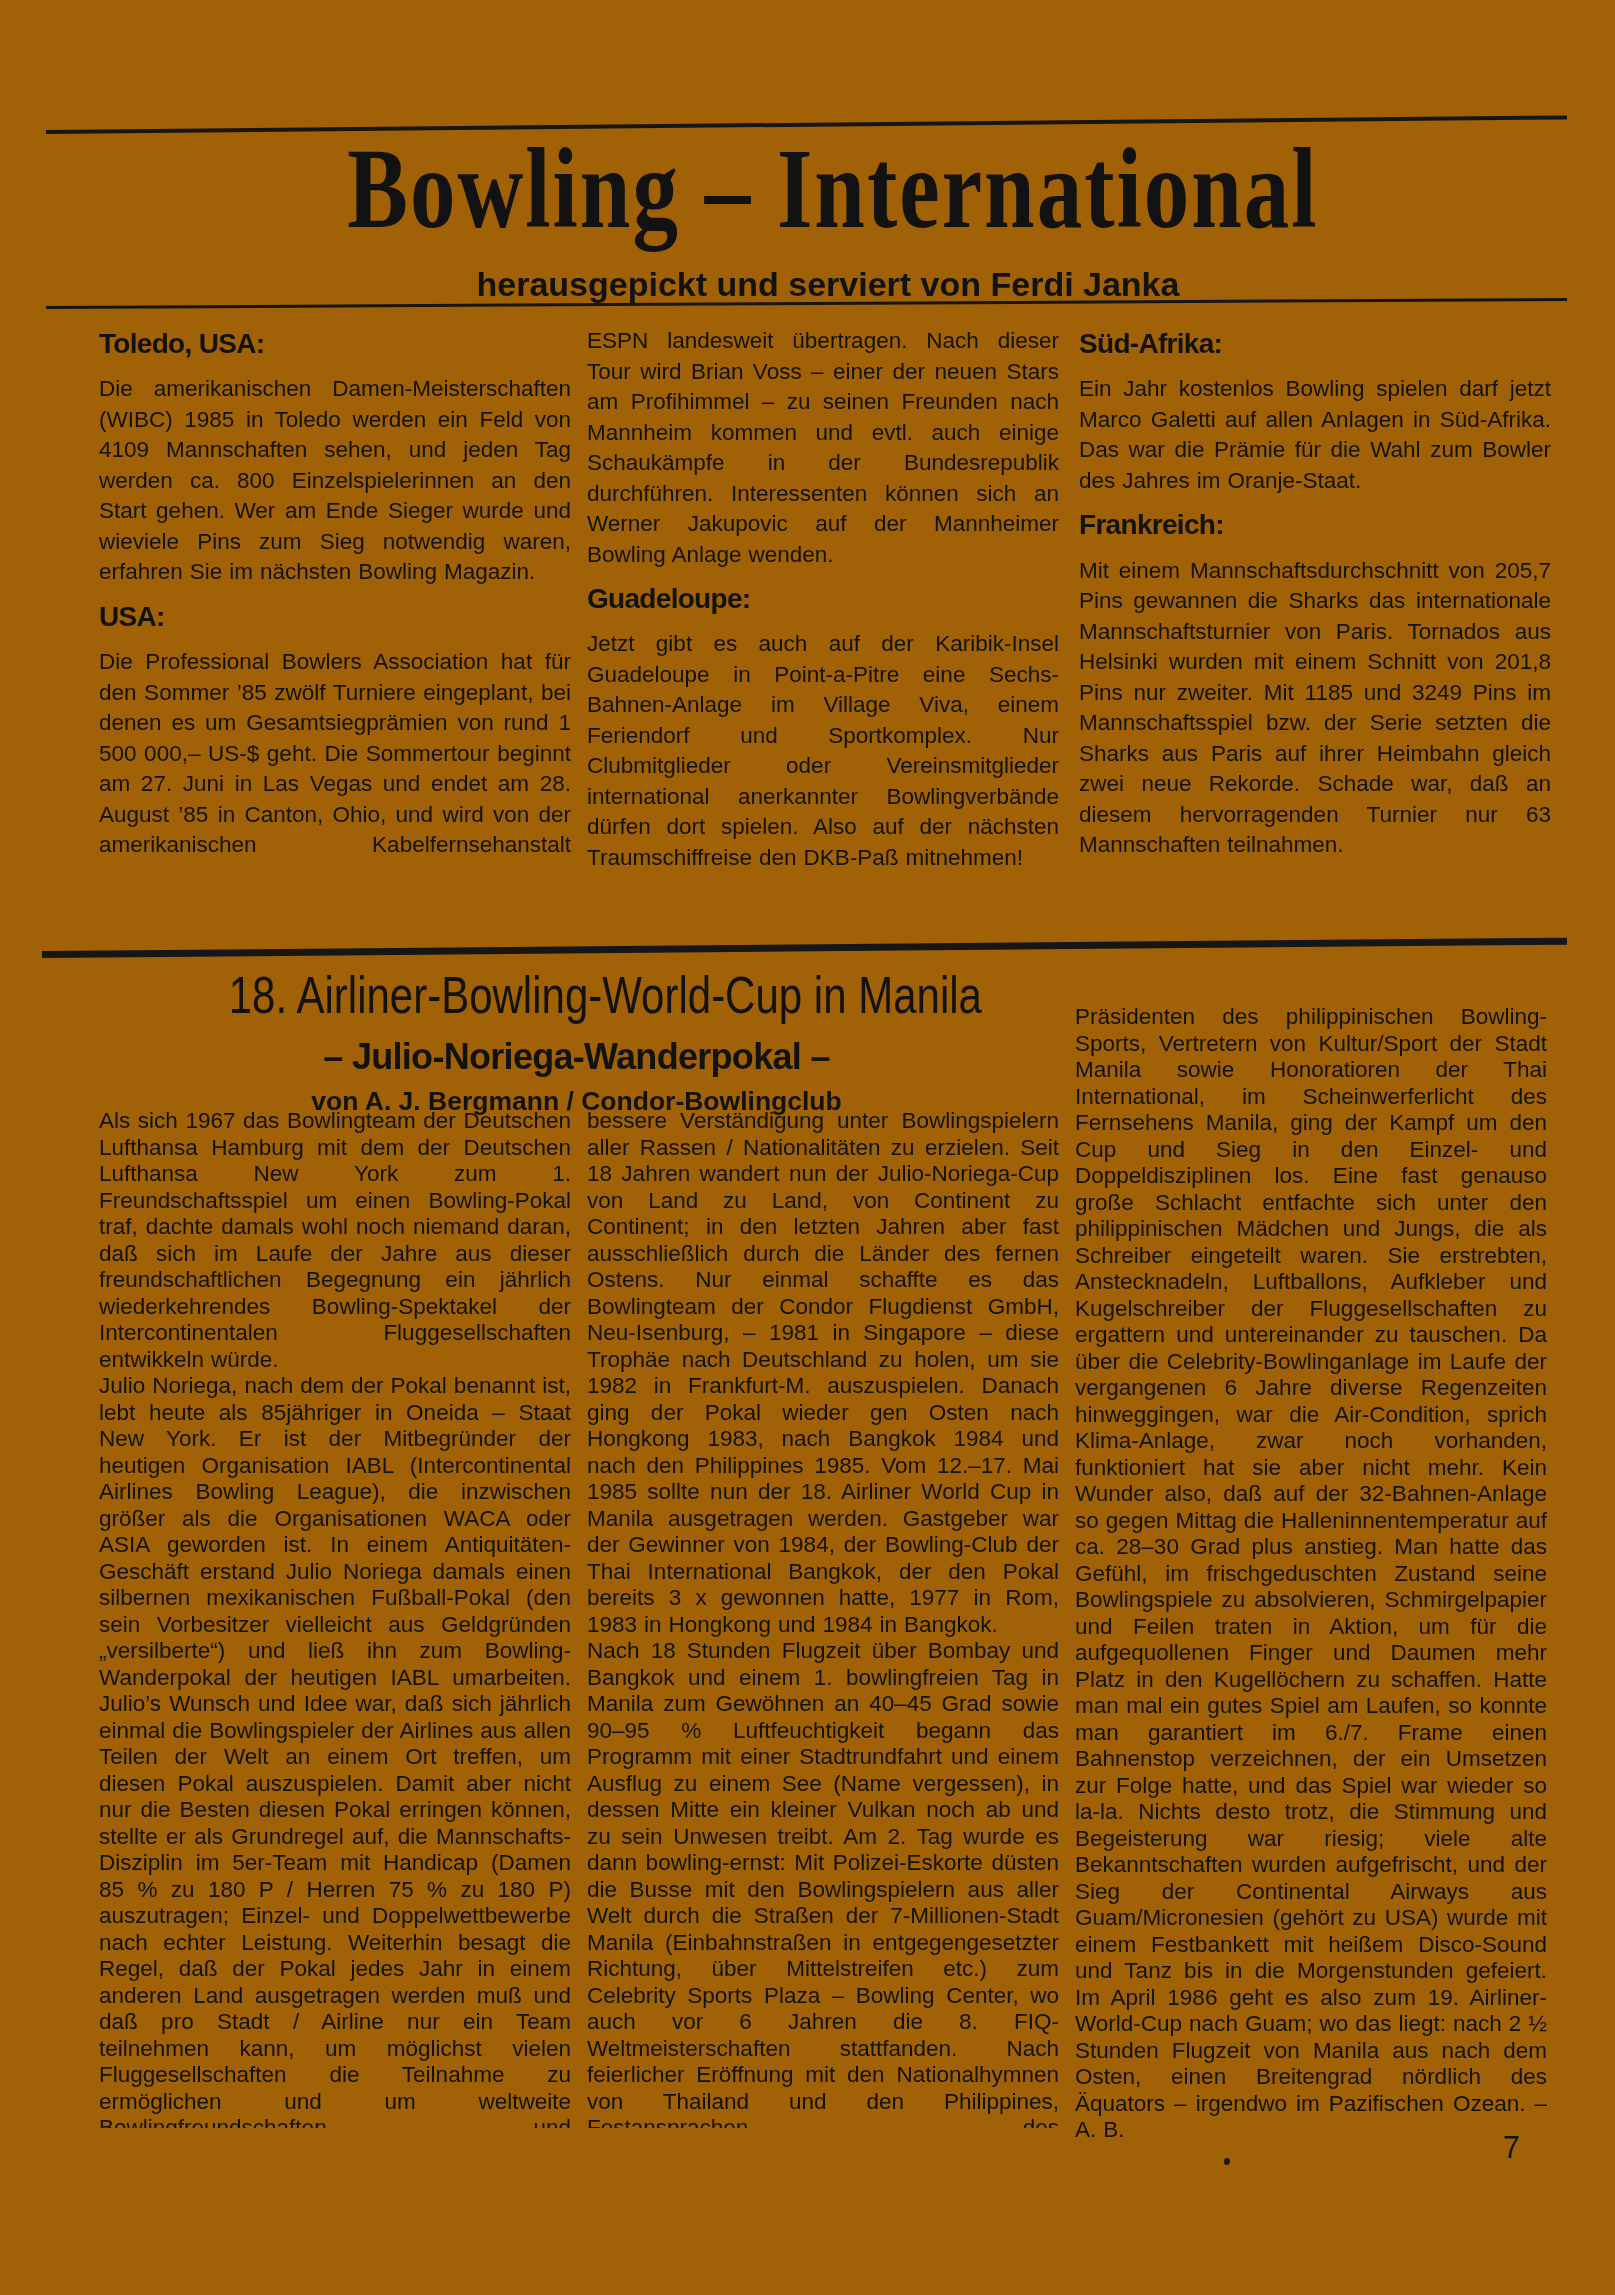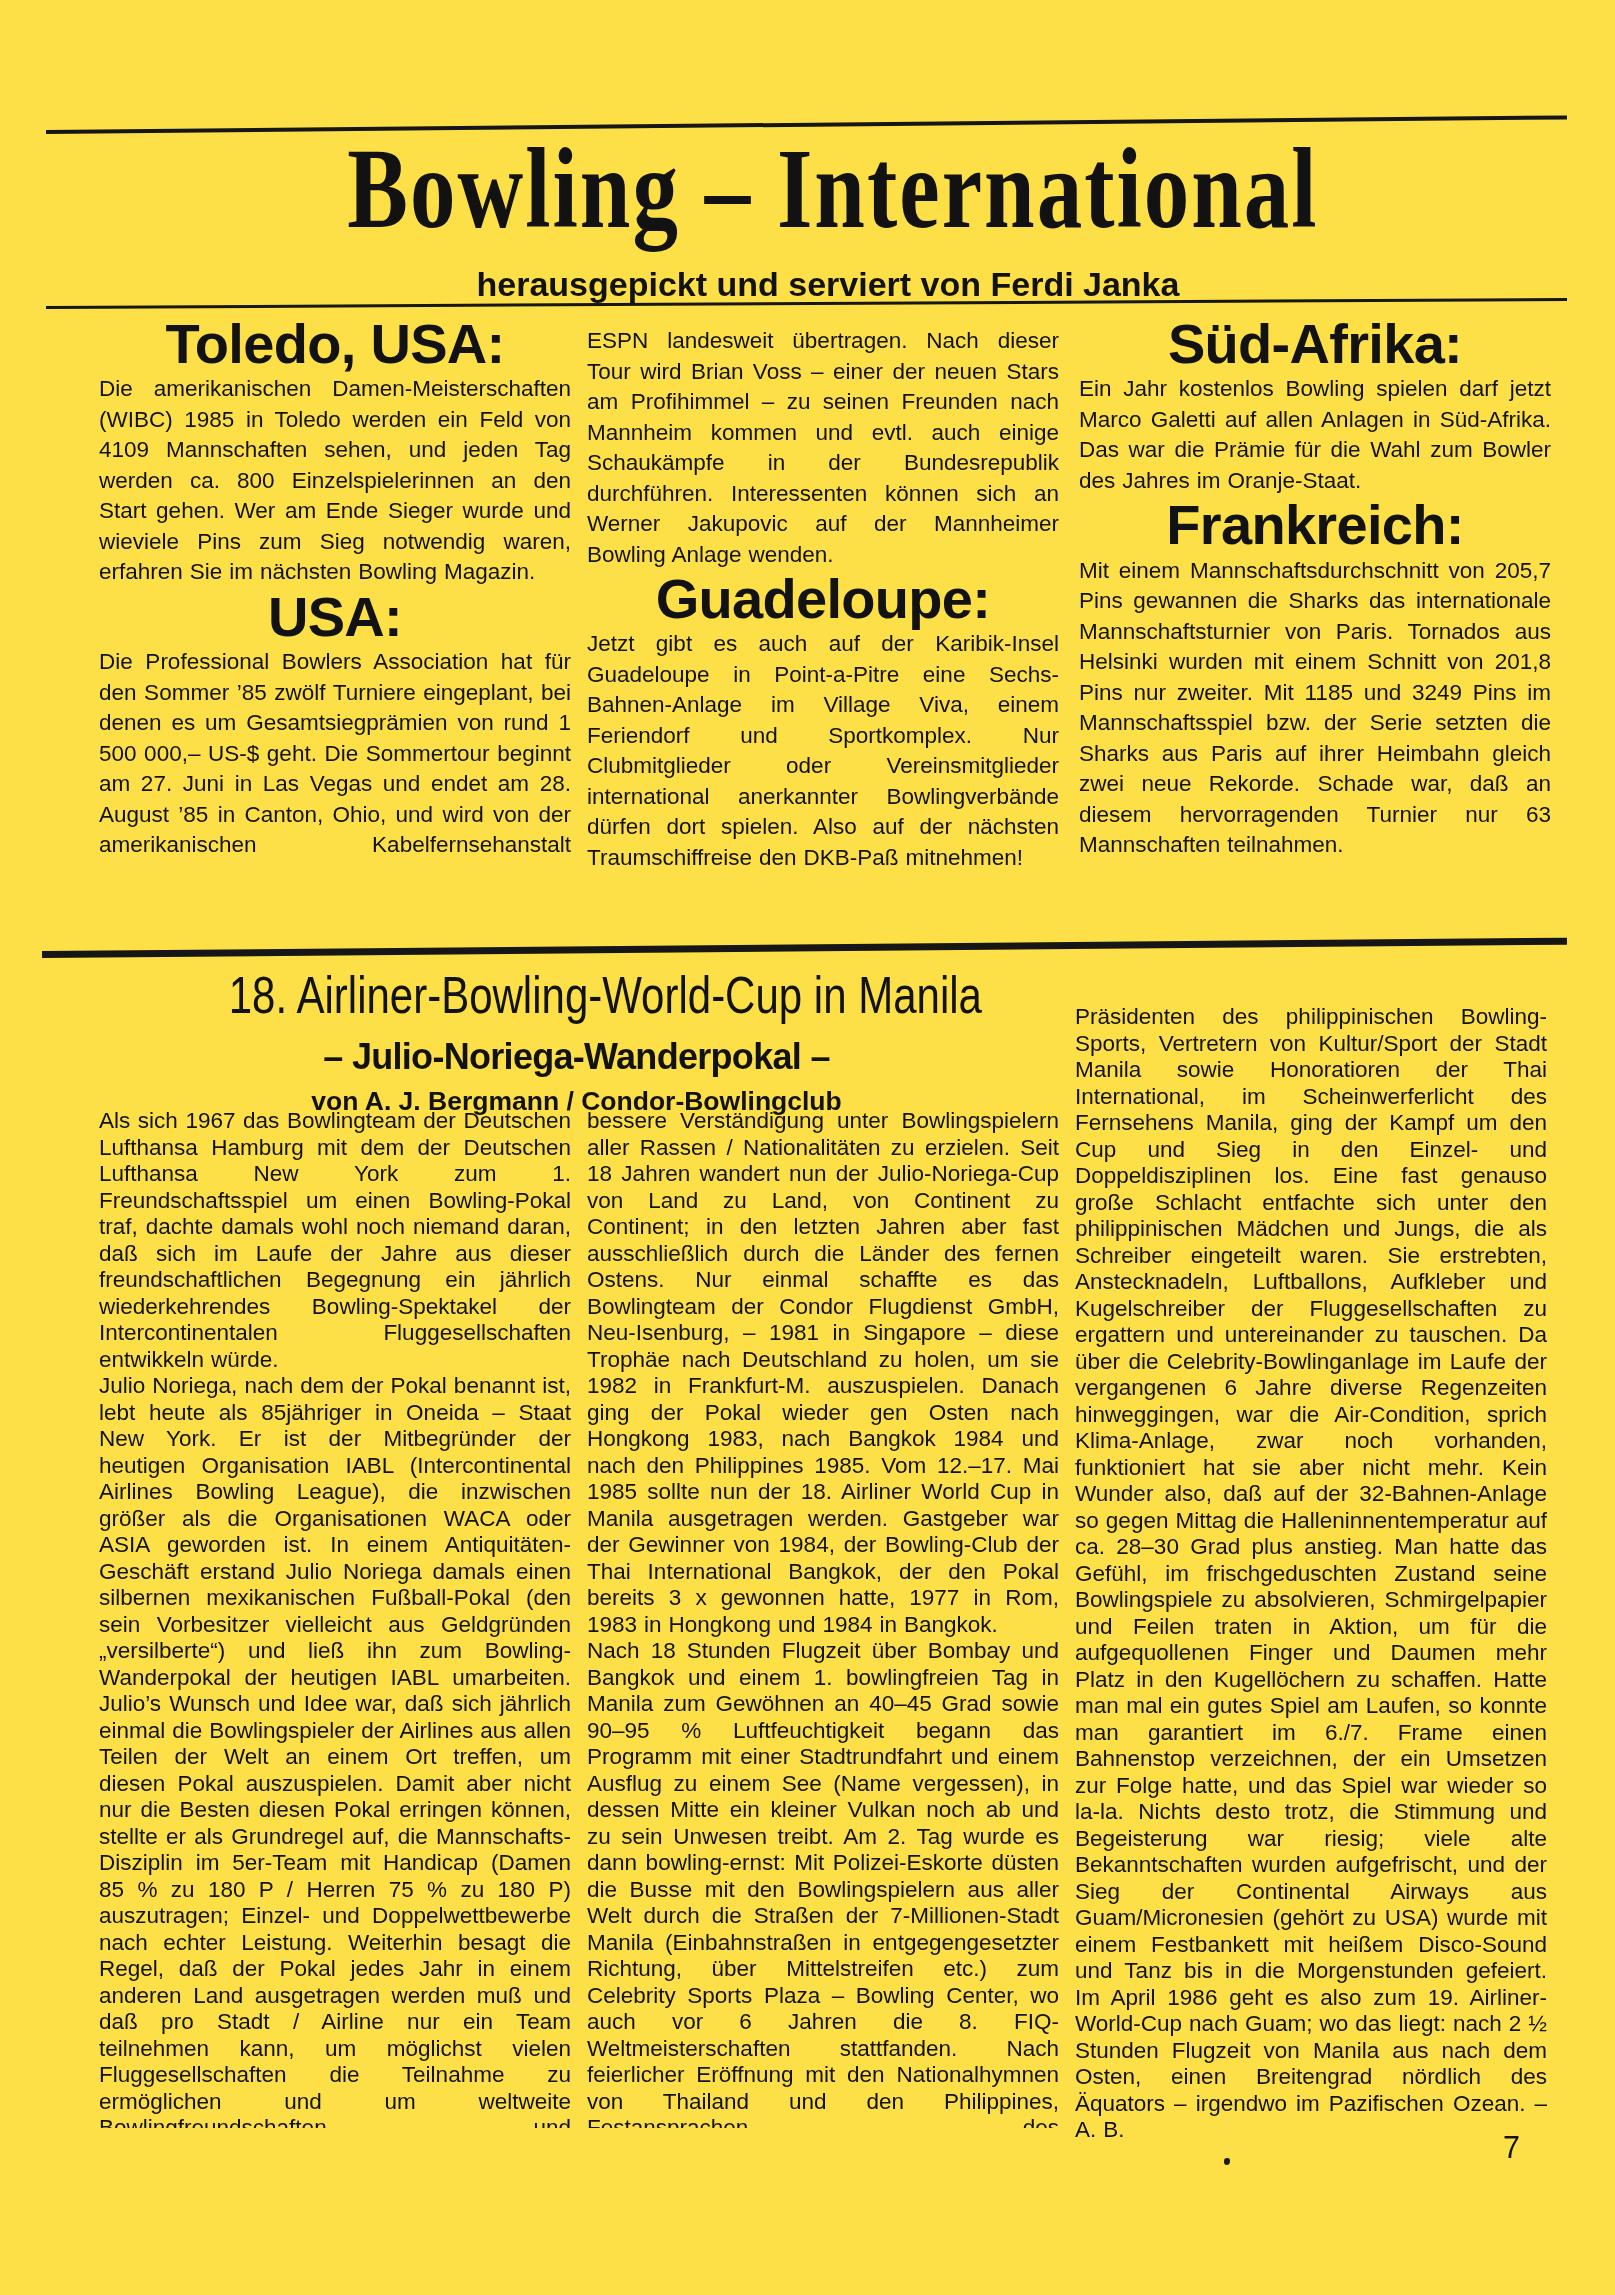--- a/index.html
+++ b/index.html
@@ -1,18 +1,18 @@
 <!DOCTYPE html>
 <html lang="de" style="font-size:10.6px"><head>
 <meta charset="utf-8">
 <style>
   html,body { margin:0; padding:0; background:#888; }
   .page {
     position:relative; width:1616px; height:2295px;
-    background:#fde047; color:#121212; overflow:hidden;
+    background:#a16207; color:#121212; overflow:hidden;
     font-family:"Liberation Sans", sans-serif;
   }
   .rule { position:absolute; background:#161616; transform-origin:left center; }
   .rule-top   { left:46px;  top:130px;  width:1521px; height:4px;  transform:rotate(-0.55deg); }
   .rule-mid   { left:46px;  top:306px;  width:1521px; height:3.3px;  transform:rotate(-0.30deg); }
   .rule-thick { left:42px;  top:951px; width:1525px; height:7.3px; transform:rotate(-0.50deg); }
 
   .masthead-title {
     position:absolute; left:0; right:0; top:143px; text-align:center;
     font-family:"Liberation Serif", serif; font-weight:bold; font-size:91px; line-height:1;
@@ -20,22 +20,22 @@
   }
   .masthead-title span { display:inline-block; transform:translateX(25px) scale(1.0,1.26); }
   .masthead-sub {
     position:absolute; left:0; right:0; top:266px; text-align:center;
     font-weight:bold; font-size:34px; line-height:1.1; white-space:nowrap;
   }
   .masthead-sub span { display:inline-block; transform:translateX(20px); }
 
   .col { position:absolute; width:472px; overflow:hidden; }
   .col h2 {
-    margin:0 0 9.3px 0; font-size:56px; line-height:42px;
-    font-weight:bold; letter-spacing:-0.7px;text-align:center;
+    margin:0 0 9.3px 0; font-size:28px; line-height:42px;
+    font-weight:bold; letter-spacing:-0.7px;
   }
   .section { margin:0; }
   .section + .section { margin-top:8px; }
   p.body {
     margin:0; font-size:22.5px; text-align:justify;
     word-spacing:0.7px; hyphens:auto;
   }
   .top-body  { line-height:30.5px; }
   .art-body  { line-height:26.5px; }
   .runover   { text-align-last:justify; }

